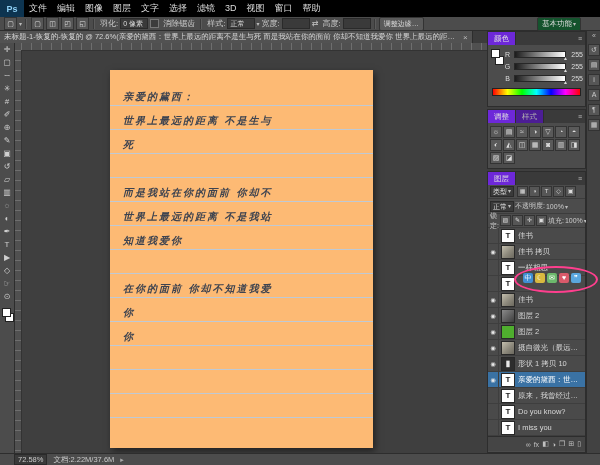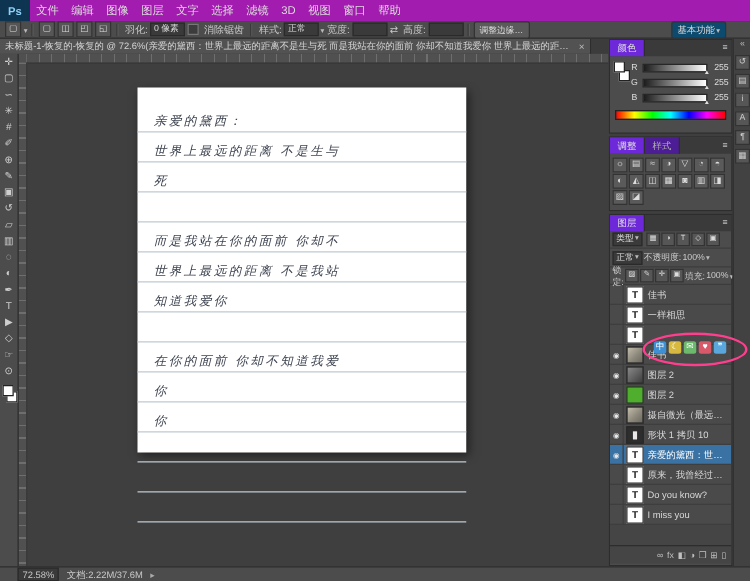--- a/index.html
+++ b/index.html
@@ -1,42 +1,42 @@
 <!DOCTYPE html>
 <html><head>
 <meta charset="utf-8">
 <style>
   html,body{margin:0;padding:0;}
   body{width:600px;height:465px;overflow:hidden;background:#3f3f3f;
        font-family:"Liberation Sans",sans-serif;-webkit-font-smoothing:antialiased;}
   .app{position:absolute;left:0;top:0;width:600px;height:465px;background:#4c4c4c;}
 
   
-  .menubar{position:absolute;left:0;top:0;width:600px;height:17px;background:#a21caf;
+  .menubar{position:absolute;left:0;top:0;width:600px;height:17px;background:#000000;
            border-bottom:1px solid #2d2d2d;display:flex;align-items:center;z-index:10;}
   .ps-logo{flex:none;width:24px;height:17px;background:#0d3450;color:#8ed0f5;font-weight:bold;
            font-size:9px;display:flex;align-items:center;justify-content:center;}
   .menu-item{flex:none;font-size:9px;color:#dcdcdc;padding:0 5px;line-height:17px;cursor:default;}
 
   
   .optionsbar{position:absolute;left:0;top:17px;width:600px;height:14px;background:#4c4c4c;
               border-bottom:1px solid #2d2d2d;display:flex;align-items:center;font-size:8px;
               color:#c9c9c9;z-index:10;box-sizing:border-box;padding:0 3px;}
   .opt-sep{width:1px;height:10px;background:#3a3a3a;border-right:1px solid #5c5c5c;margin:0 3px;flex:none;}
   .opt-label{flex:none;margin:0 2px;white-space:nowrap;}
   .mini-input{flex:none;min-width:22px;height:9px;background:#3a3a3a;border:1px solid #2a2a2a;
               color:#ddd;font-size:7px;line-height:9px;padding:0 2px;white-space:nowrap;}
   .mode-icon,.tool-preset{flex:none;width:11px;height:11px;background:#565656;border:1px solid #333;
               color:#ddd;font-size:7px;line-height:11px;text-align:center;margin:0 1px;}
   .caret{font-size:6px;color:#bbb;margin-left:1px;flex:none;}
   .checkbox{flex:none;width:7px;height:7px;border:1px solid #777;background:#3c3c3c;margin:0 2px;}
   .opt-button{flex:none;background:#5a5a5a;border:1px solid #333;border-radius:2px;color:#ddd;
               font-size:7px;padding:1px 4px;white-space:nowrap;}
   .opt-spacer{flex:1;}
-  .workspace-btn{flex:none;display:flex;align-items:center;background:#0c4a6e;border:1px solid #333;
+  .workspace-btn{flex:none;display:flex;align-items:center;background:#14532d;border:1px solid #333;
               border-radius:2px;padding:1px 4px;color:#ddd;font-size:7.5px;white-space:nowrap;margin-right:16px;}
 
   
   .tabbar{position:absolute;left:0;top:31px;width:487px;height:12px;background:#3c3c3c;
           display:flex;z-index:9;}
   .doc-tab{max-width:476px;background:#525252;border-right:1px solid #2d2d2d;display:flex;
            align-items:center;padding:0 4px;overflow:hidden;}
   .doc-tab-title{font-size:7.5px;color:#d5d5d5;white-space:nowrap;overflow:hidden;
            text-overflow:ellipsis;max-width:455px;}
   .tab-close{font-size:8px;color:#bbb;margin-left:4px;flex:none;}
@@ -52,22 +52,22 @@
   .swatch.bg{left:5px;top:6px;z-index:1;}
 
   
   .canvas{position:absolute;left:14px;top:43px;width:473px;height:410px;background:#3f3f3f;overflow:hidden;}
   .ruler-corner{position:absolute;left:0;top:0;width:7px;height:7px;background:#505050;
                 border-right:1px solid #333;border-bottom:1px solid #333;}
   .ruler-top{position:absolute;left:7px;top:0;right:0;height:7px;background:#505050;border-bottom:1px solid #333;
              background-image:repeating-linear-gradient(to right,#6e6e6e 0 1px,transparent 1px 10px);}
   .ruler-left{position:absolute;left:0;top:7px;bottom:0;width:7px;background:#505050;border-right:1px solid #333;
              background-image:repeating-linear-gradient(to bottom,#6e6e6e 0 1px,transparent 1px 10px);}
-  .paper{position:absolute;left:96px;top:27px;width:263px;height:292px;background:#ffffff;
-         box-shadow:2px 3px 7px rgba(0,0,0,0.5);}
+  .paper{position:absolute;left:96px;top:27px;width:263px;height:378px;background:#fdba74;
+         box-shadow:2px 3px 7px rgba(0,0,0,0.5);font-weight:bold;}
   .paper-lines{position:absolute;left:0;top:12px;right:0;}
   .pline{height:24px;box-sizing:border-box;border-bottom:1px solid #bfc9d4;
          font-family:"DejaVu Serif","Liberation Serif",serif;font-style:italic;
          font-size:10px;color:#3d4350;letter-spacing:2px;display:flex;align-items:flex-end;
          padding:0 10px 1px 13px;white-space:nowrap;overflow:hidden;}
 
   
   .right-col{position:absolute;left:487px;top:31px;width:99px;height:422px;background:#3f3f3f;z-index:8;}
   .panel{position:absolute;left:0;right:0;background:#4c4c4c;border:1px solid #2d2d2d;box-sizing:border-box;}
   .panel-header{height:13px;background:#3a3a3a;display:flex;align-items:center;font-size:7.5px;color:#e0e0e0;}
@@ -411,20 +411,25 @@
         <span class="caret">▾</span>
       </div>
       <div class="layer-list">
 
           <div class="layer-row">
             <span class="eye-cell eye-off"></span>
             <span class="thumb-cell text">T</span>
             <span class="layer-name">佳书</span>
           </div>
 
+          <div class="layer-row">
+            <span class="eye-cell eye-on"></span>
+            <span class="thumb-cell image"></span>
+            <span class="layer-name">佳书 拷贝</span>
+          </div>
 
           <div class="layer-row">
             <span class="eye-cell eye-off"></span>
             <span class="thumb-cell text">T</span>
             <span class="layer-name">一样相思</span>
           </div>
 
           <div class="layer-row">
             <span class="eye-cell eye-off"></span>
             <span class="thumb-cell text">T</span>

